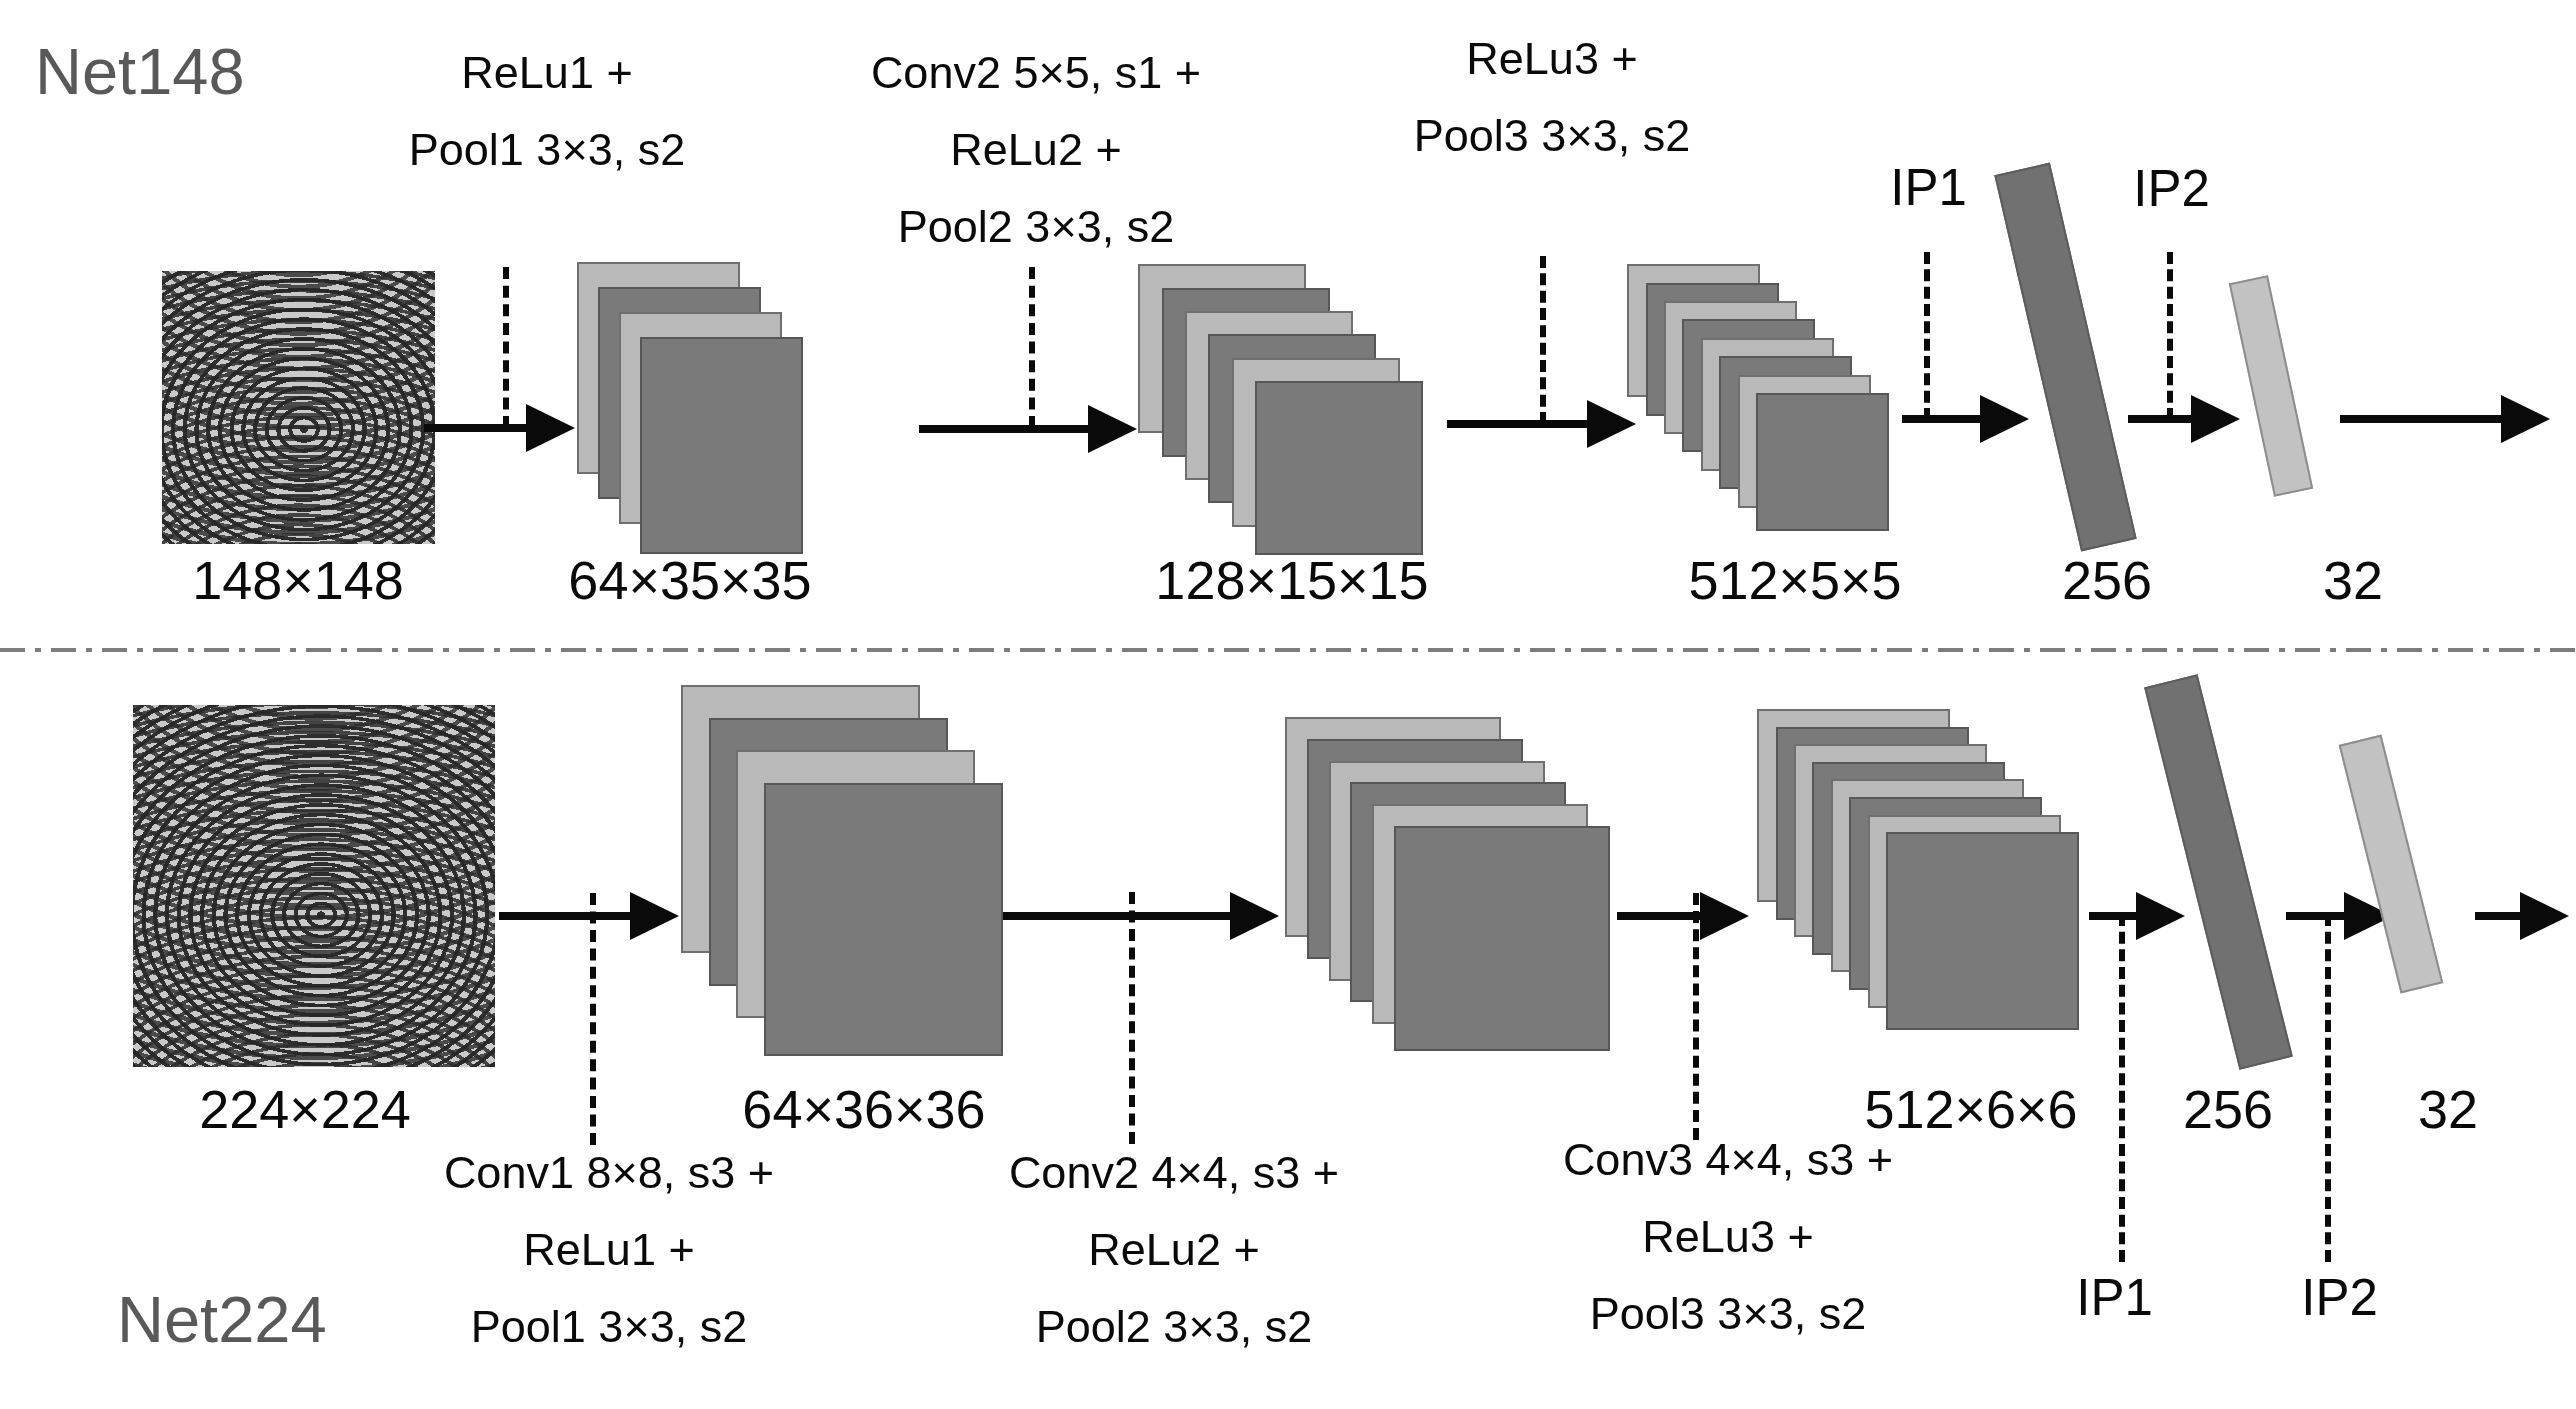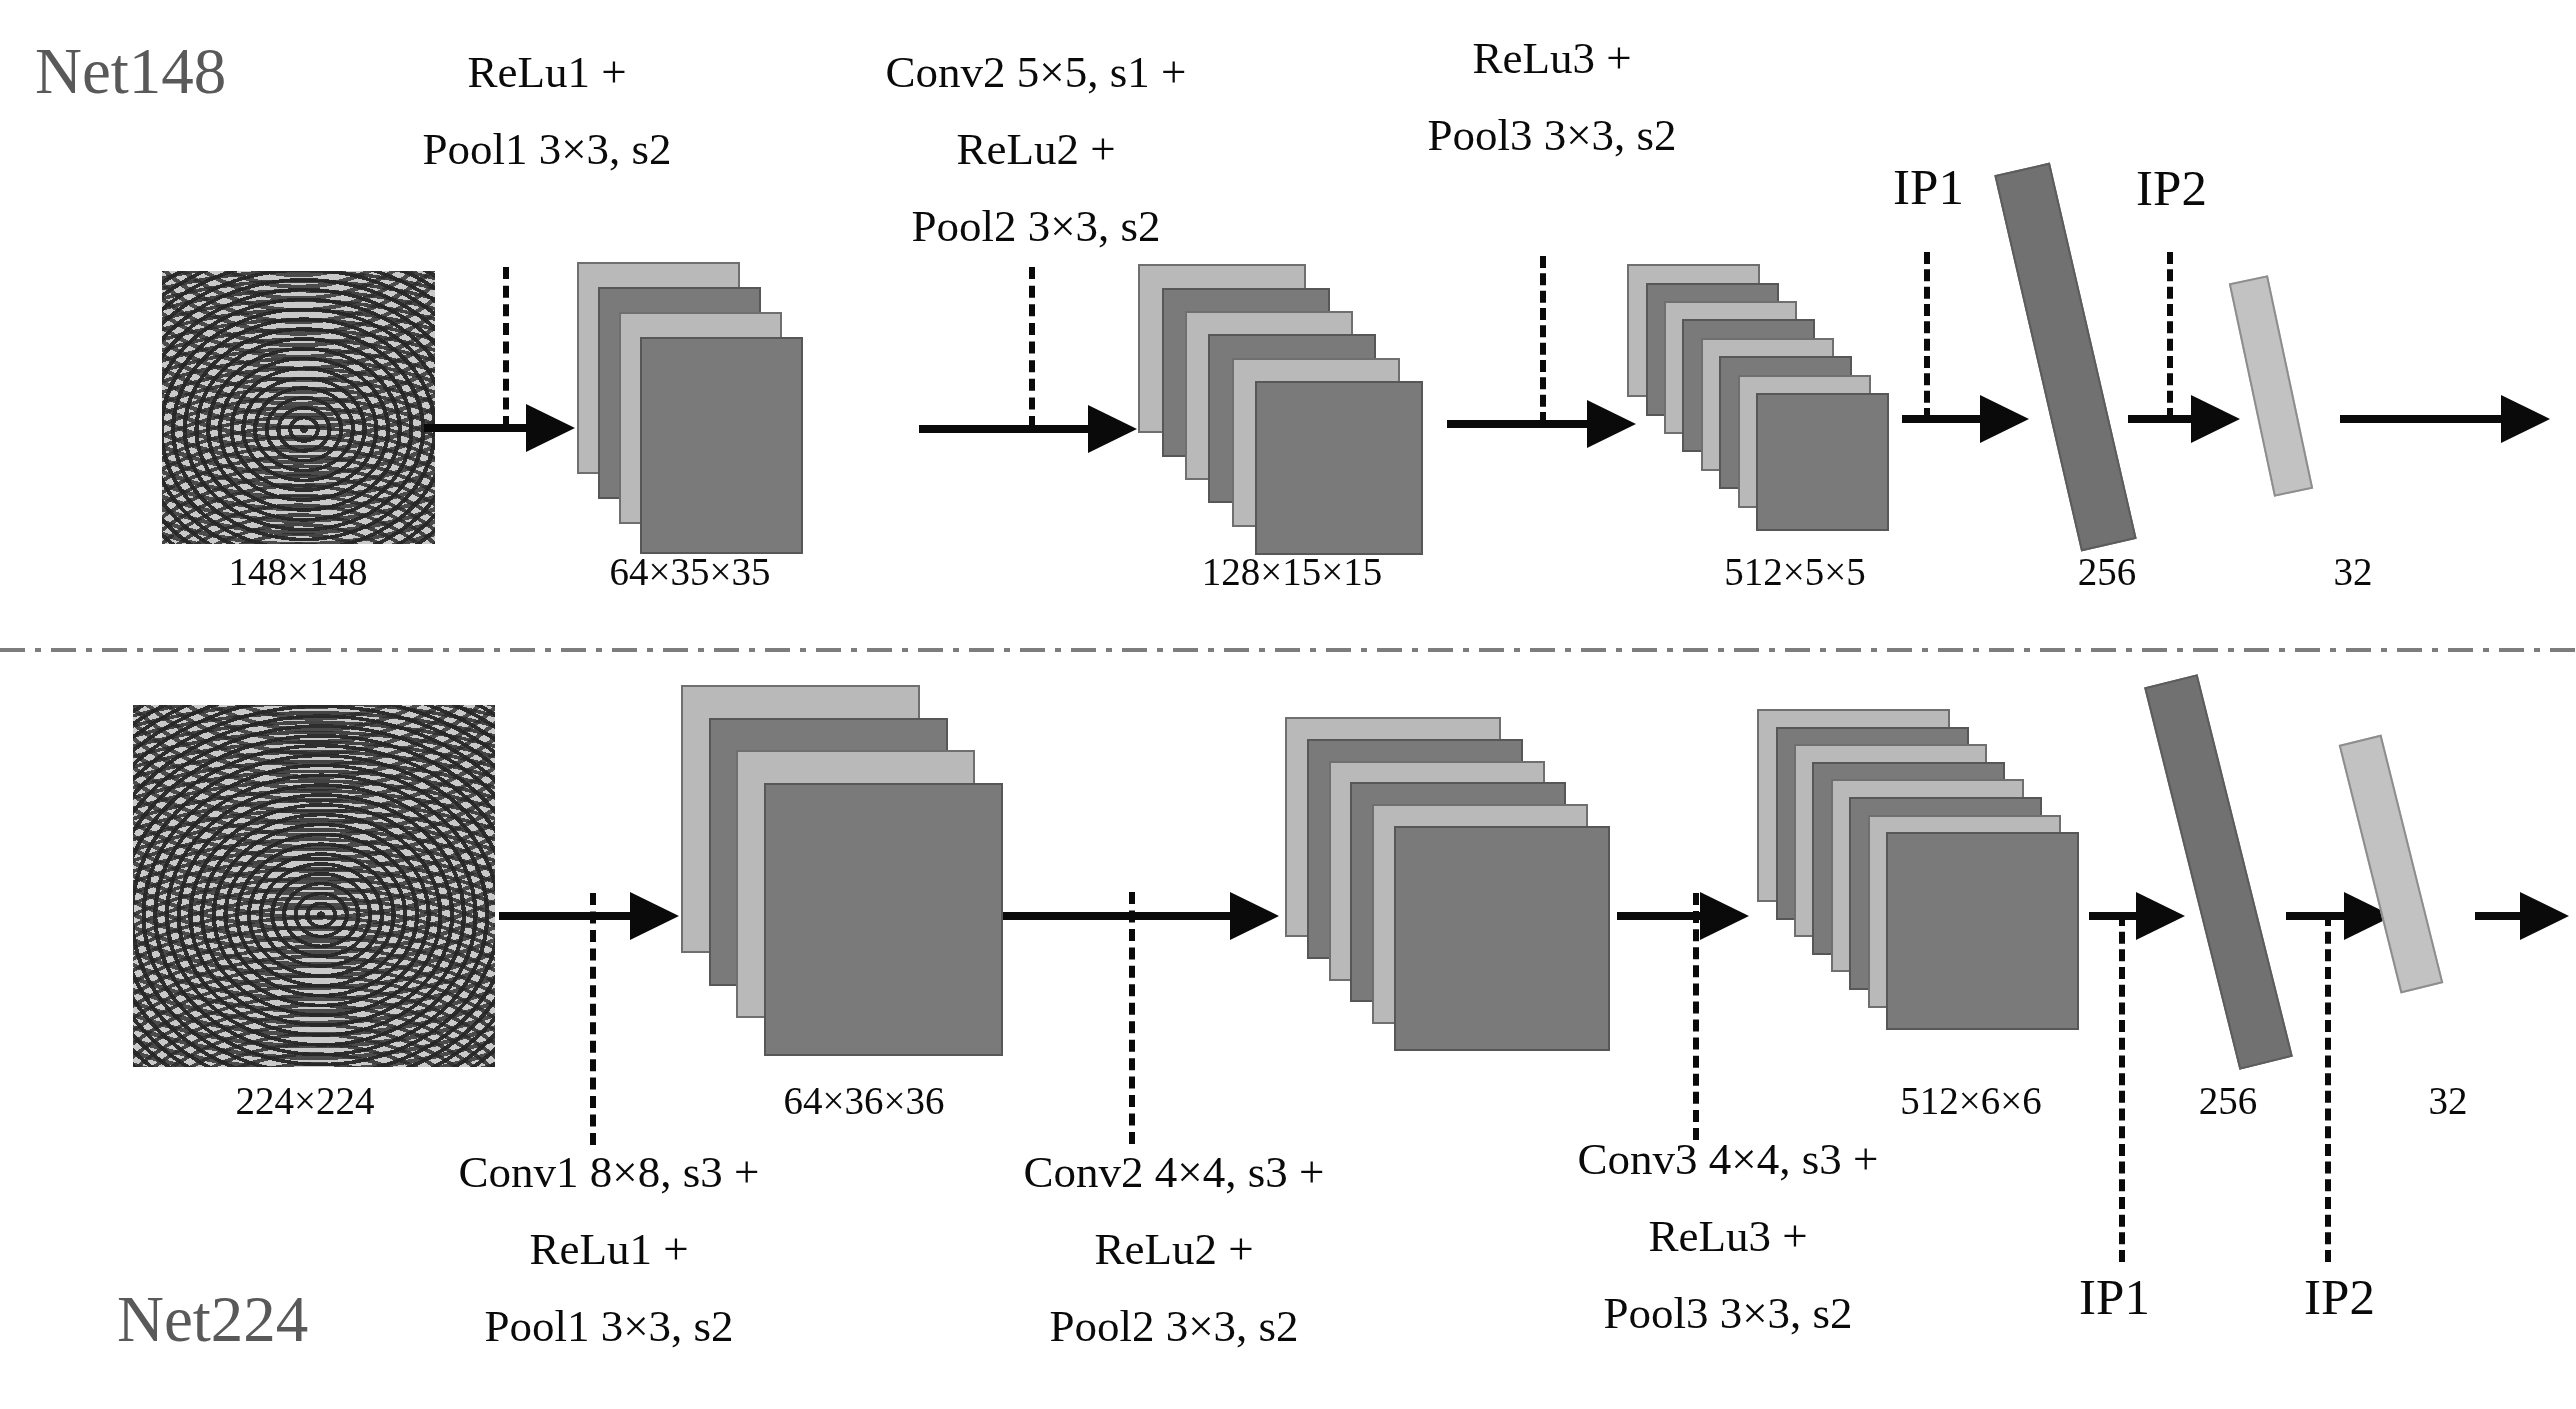--- a/index.html
+++ b/index.html
@@ -1,23 +1,23 @@
 <!DOCTYPE html>
 <html style="--net-label: #595959; --plate-light: #b9b9b9; --plate-dark: #7a7a7a; --fc-dark: #717171; --fc-light: #c2c2c2; --text: #0a0a0a;font-size:13.4px"><head>
 <meta charset="utf-8">
 <style>
   html,body{margin:0;padding:0;background:#ffffff;}
   #canvas{
     position:relative;width:2576px;height:1409px;background:#ffffff;overflow:hidden;
-    font-family:Liberation Serif, serif;color:#0a0a0a;
+    font-family:Liberation Sans, sans-serif;color:#0a0a0a;
   }
   
   .netlabel{position:absolute;font-size:65px;font-weight:400;color:var(--net-label,#595959);white-space:nowrap;}
   .convblock{position:absolute;width:520px;text-align:center;font-size:45px;line-height:77px;white-space:nowrap;}
-  .dim{position:absolute;width:386px;text-align:center;font-size:39px;white-space:nowrap;}
+  .dim{position:absolute;width:386px;text-align:center;font-size:54px;white-space:nowrap;}
   .iplabel{position:absolute;width:185px;text-align:center;font-size:51px;white-space:nowrap;}
   
   .arrow{position:absolute;height:0;}
   .arrow .shaft{position:absolute;left:0;right:44px;top:-4.2px;height:8.4px;background:#0a0a0a;}
   .arrow .head{position:absolute;right:0;top:-24px;width:0;height:0;
     border-left:49px solid #0a0a0a;border-top:24px solid transparent;border-bottom:24px solid transparent;}
   
   .vdash{position:absolute;width:0;border-left:6.7px dashed #0a0a0a;}
   
   .divider{position:absolute;left:0;width:2576px;height:4.2px;

